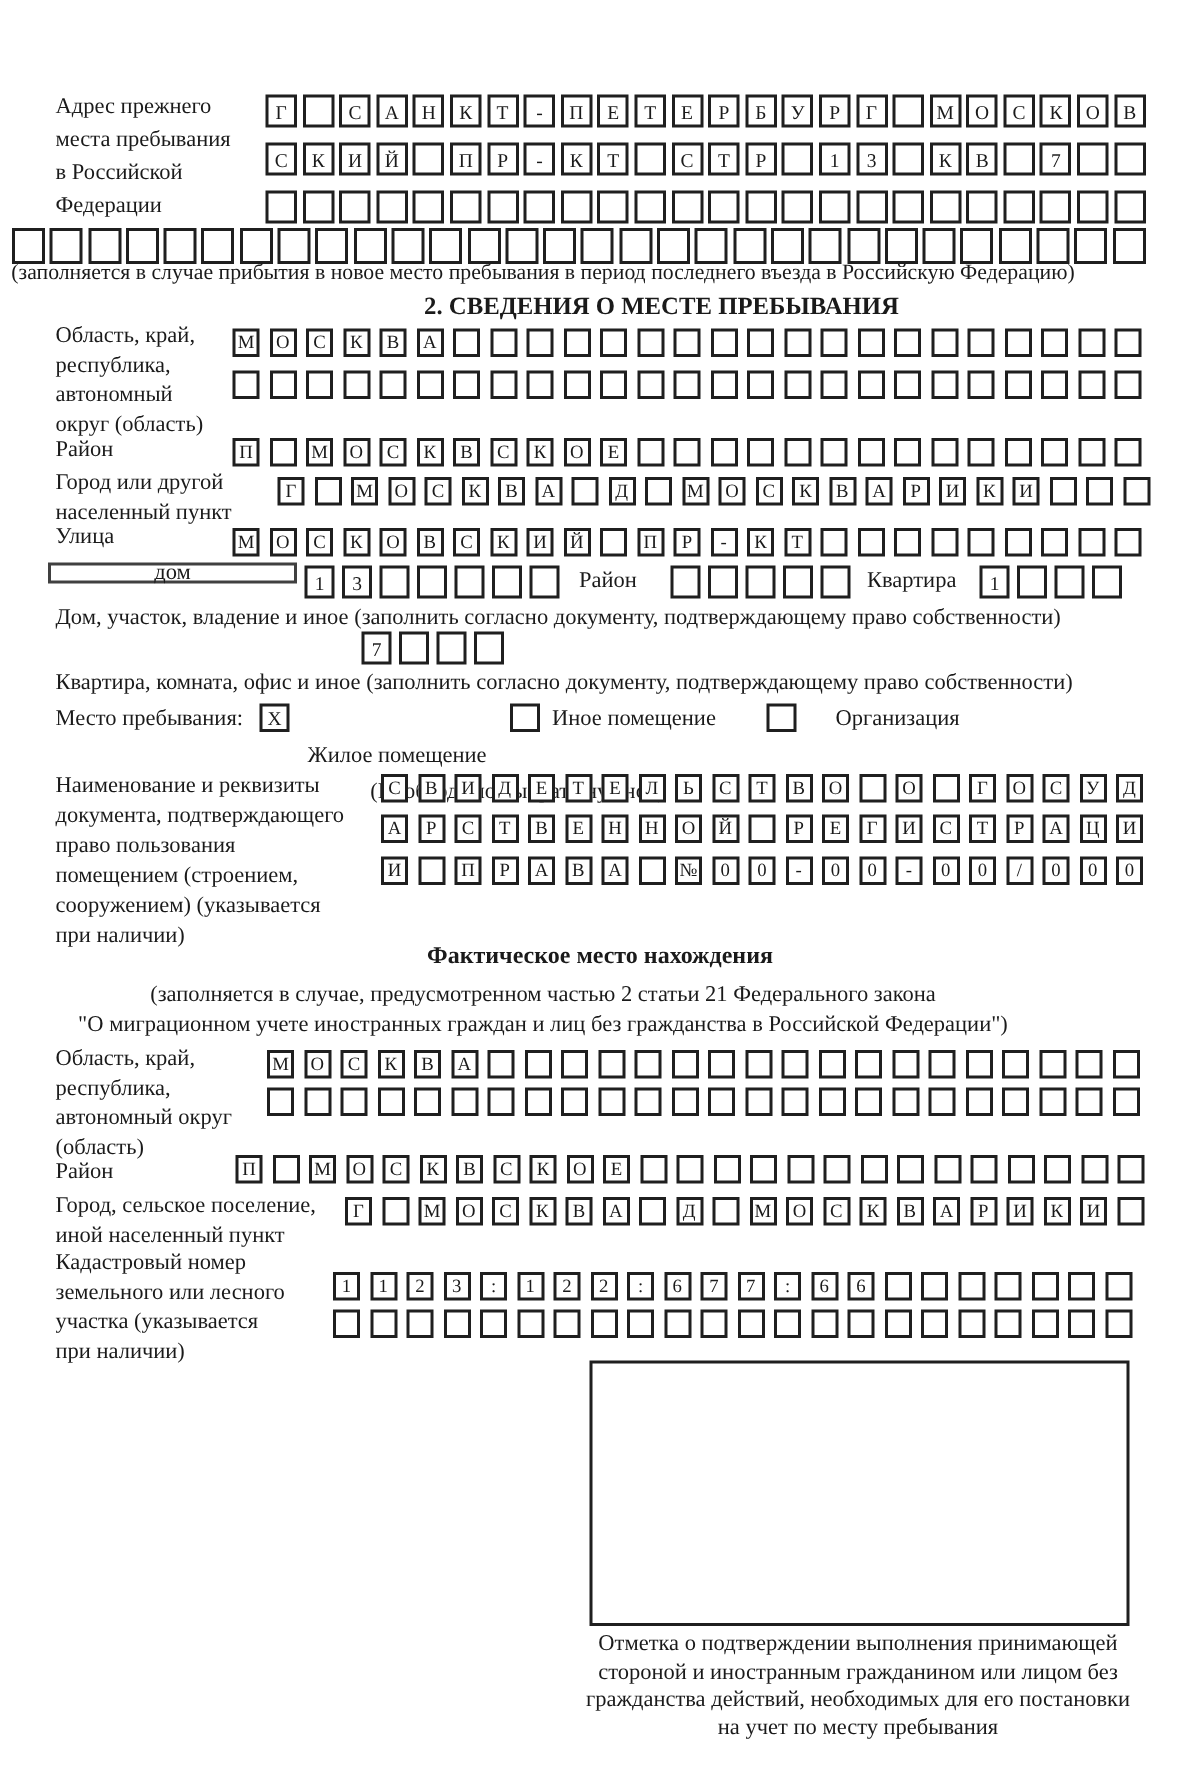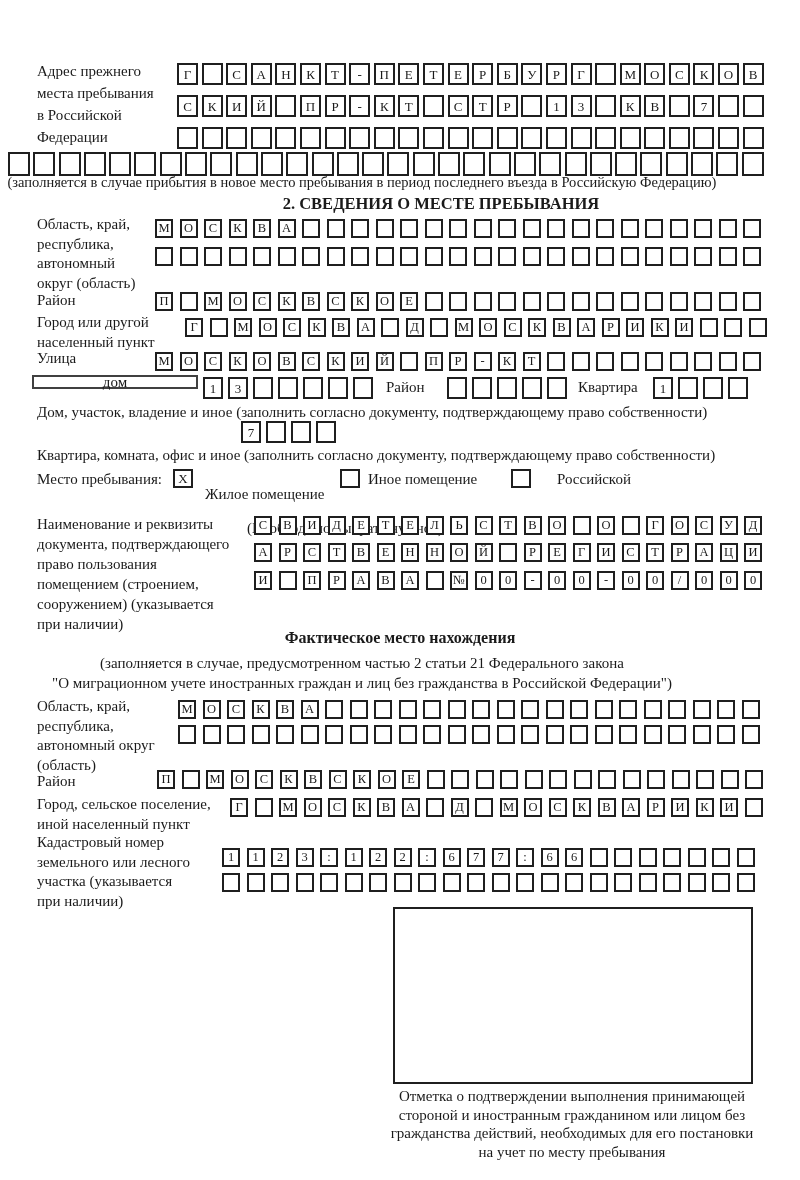--- a/index.html
+++ b/index.html
@@ -337,25 +337,25 @@
   <div class="abs grid dm" style="top:421px;left:241px;">
       <span class="cell">7</span>
       <span class="cell"></span>
       <span class="cell"></span>
       <span class="cell"></span>
     </div>
   <div class="abs" style="top:447px;left:37px;font-size:15px;">Квартира, комната, офис и иное (заполнить согласно документу, подтверждающему право собственности)</div>
 
   <div class="abs" style="top:471px;left:37px;font-size:15px;">Место пребывания:</div>
   <span class="abs cb" style="top:469px;left:173px;">X</span>
-  <div class="abs" style="top:486px;left:205px;font-size:15px;">Жилое помещение</div>
+  <div class="abs" style="top:496px;left:205px;font-size:15px;">Жилое помещение</div>
   <span class="abs cb" style="top:469px;left:340px;"></span>
   <div class="abs" style="top:471px;left:368px;font-size:15px;">Иное помещение</div>
   <span class="abs cb" style="top:469px;left:511px;"></span>
-  <div class="abs" style="top:471px;left:557px;font-size:15px;">Российской</div>
+  <div class="abs" style="top:471px;left:557px;font-size:15px;">Организация</div>
   <div class="abs" style="top:520px;left:145px;width:400px;text-align:center;font-size:15px;">(Необходимо выбрать нужное)</div>
 
   <div class="abs lbl" style="top:514px;left:37px;line-height:20px;">Наименование и реквизиты
 документа, подтверждающего
 право пользования
 помещением (строением,
 сооружением) (указывается
 при наличии)</div>
   <div class="abs grid s2" style="top:516px;left:254px;">
       <span class="cell">С</span>

